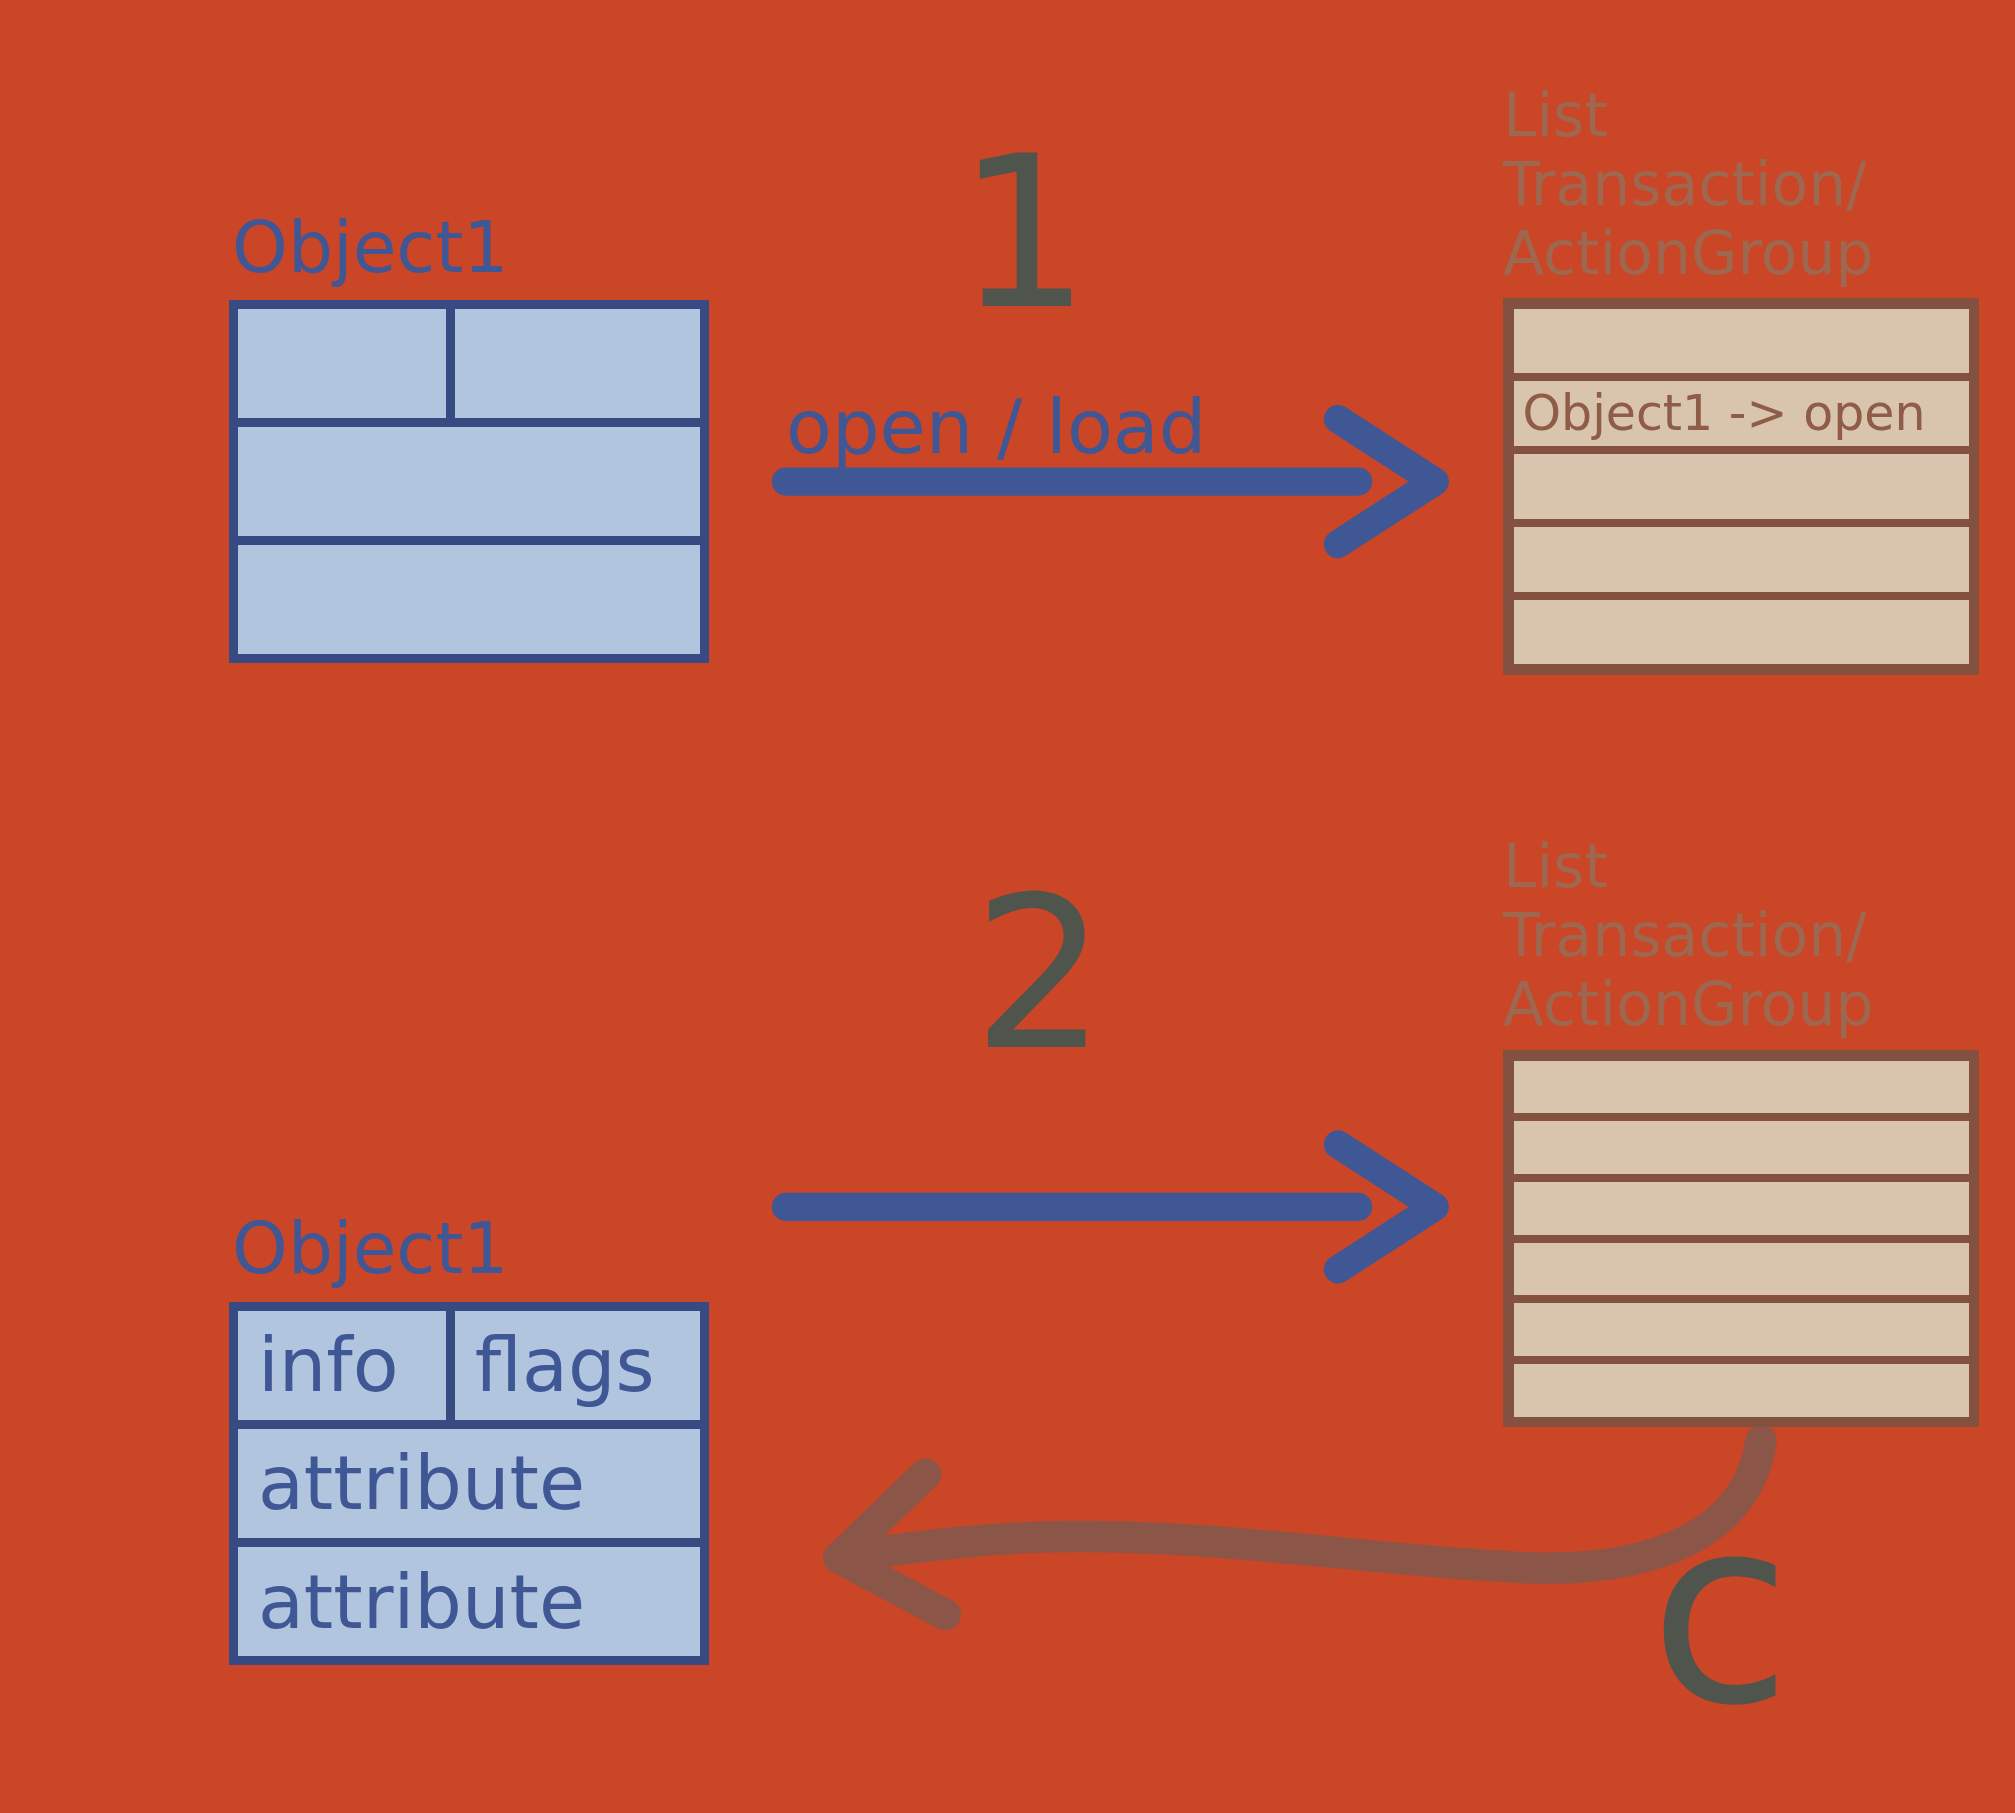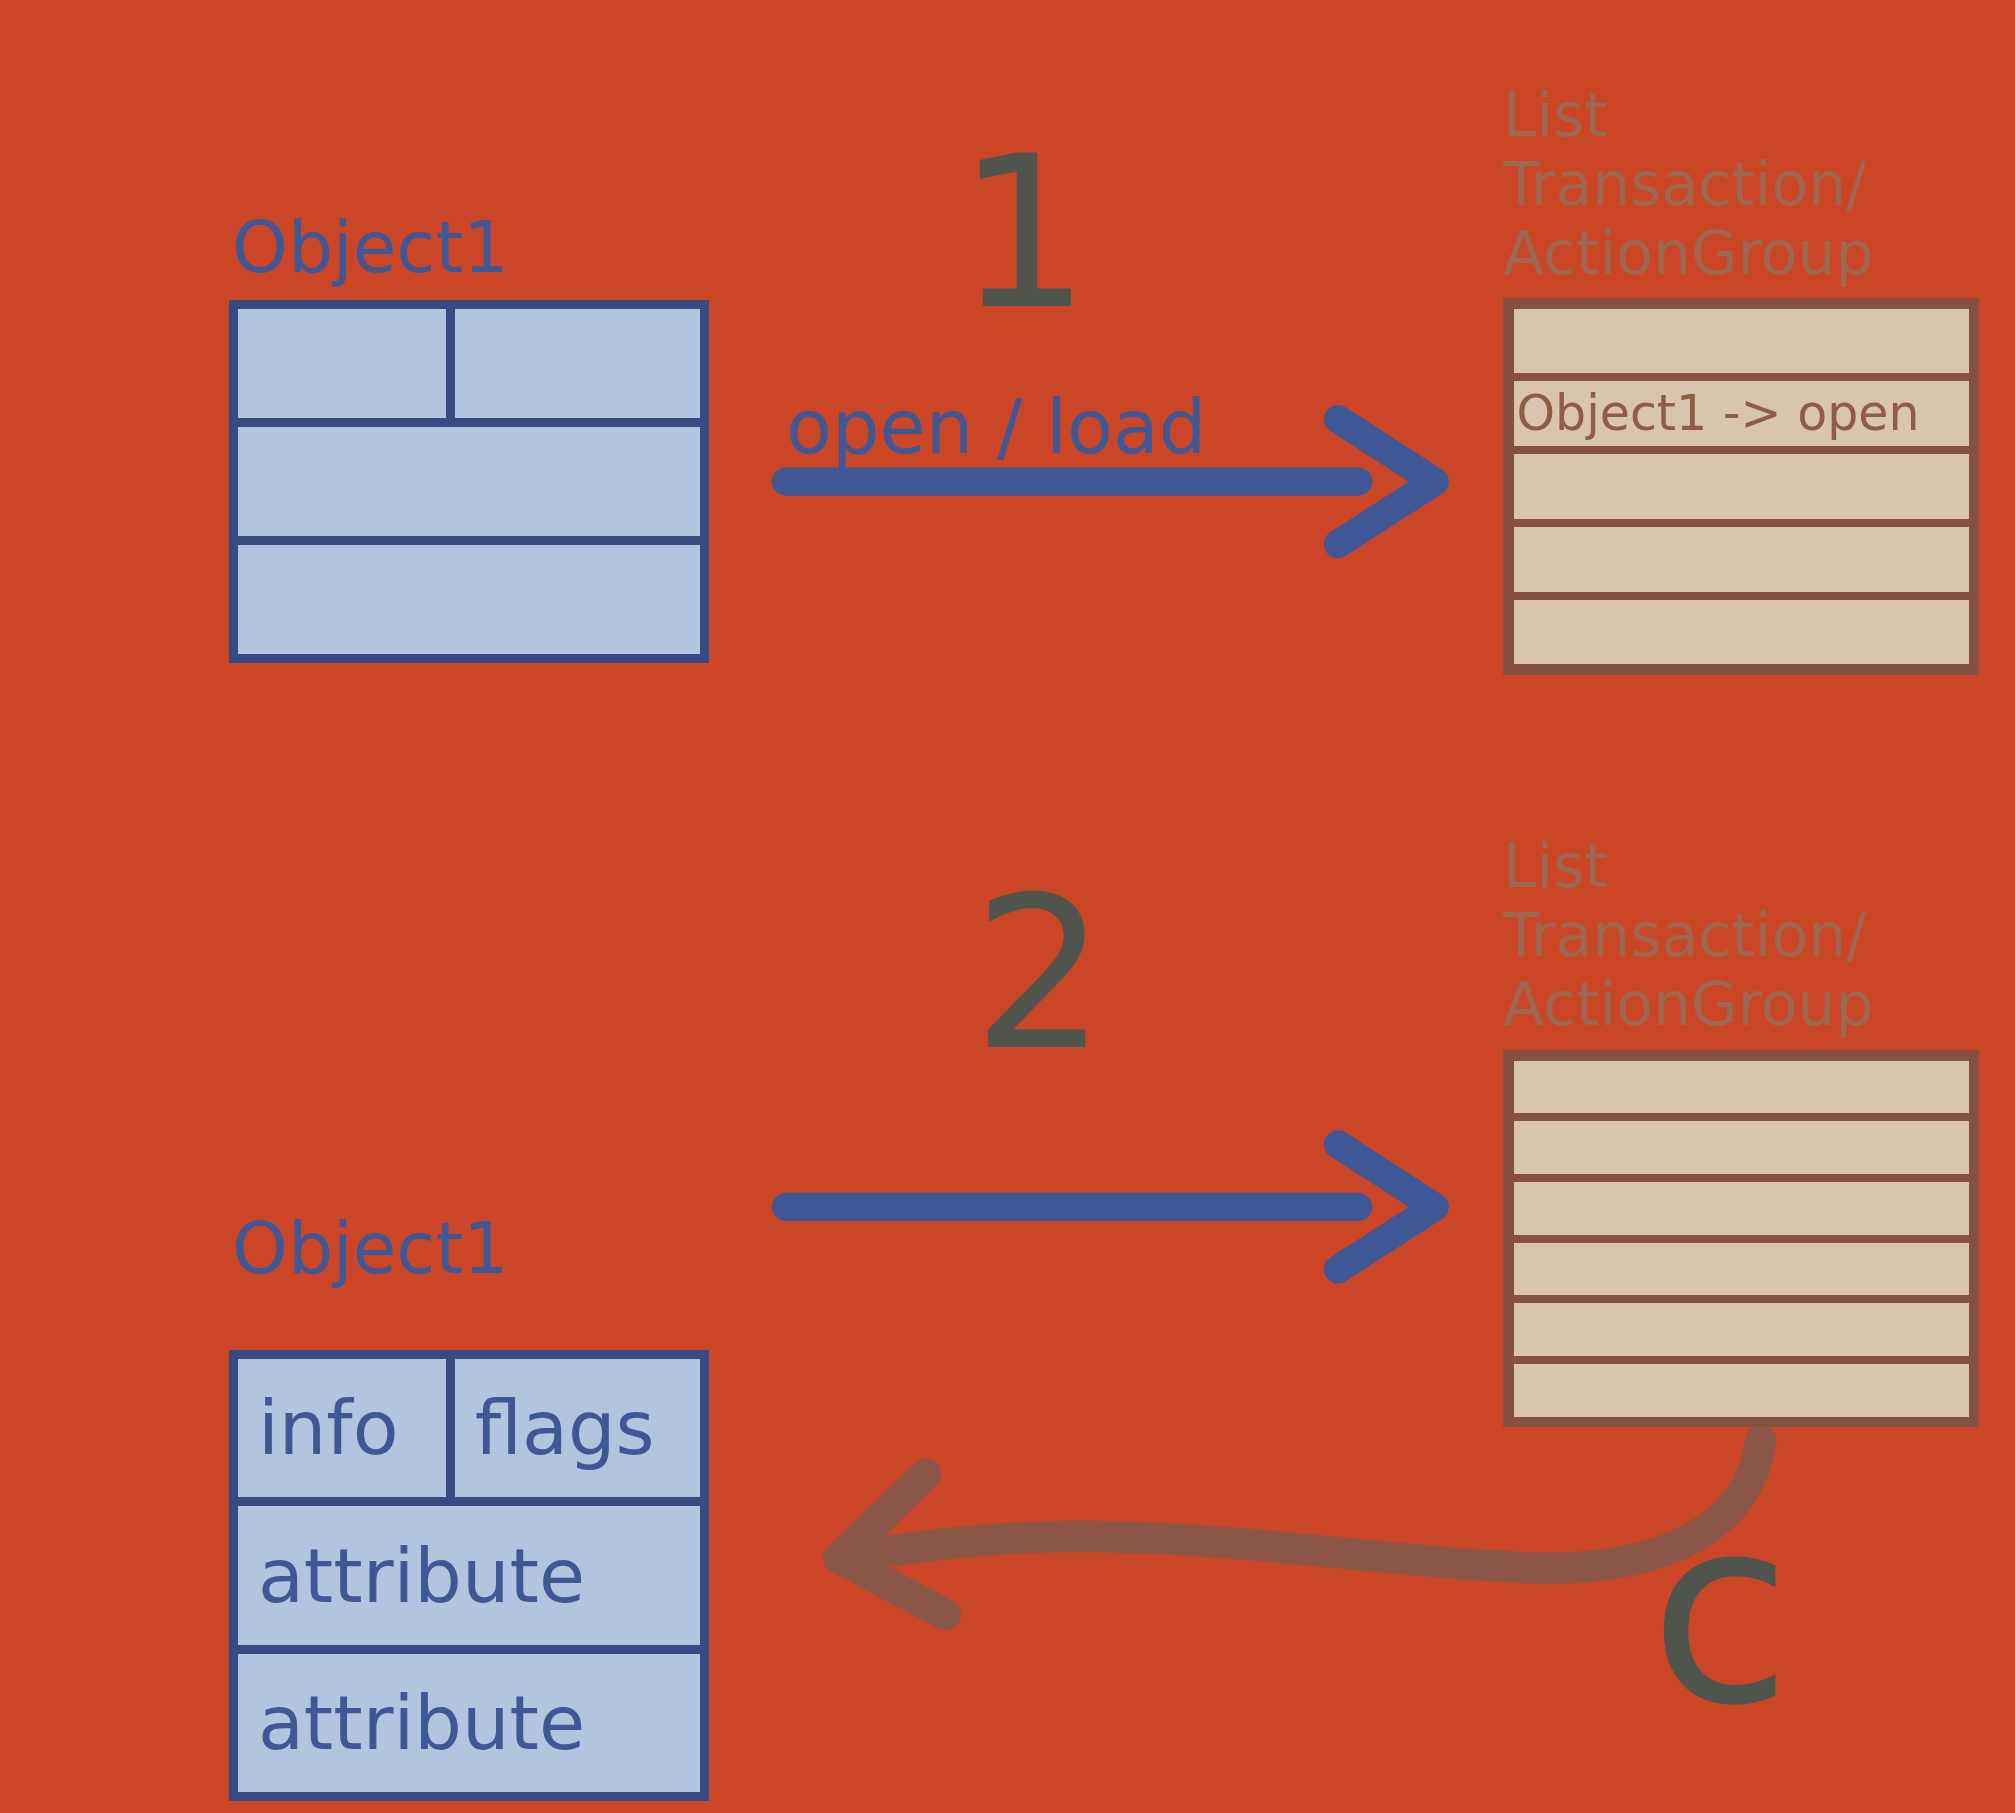--- a/index.html
+++ b/index.html
@@ -33,21 +33,21 @@
   
   .tan-table{
     background:var(--c-tan_border,#84503f);
     padding:10.5px;display:flex;flex-direction:column;gap:8px;
     box-sizing:border-box;
   }
   .tan-table .lrow{
     background:var(--c-tan_fill,#d9c5ad);flex:1;
     display:flex;align-items:center;
     color:var(--c-tan_text,#8f5c48);font-size:49px;
-    padding-left:3px;box-sizing:border-box;white-space:pre;
+    padding-left:9px;box-sizing:border-box;white-space:pre;
   }
   .list-title{font-size:60px;line-height:69px;}
   .action-label{font-size:75px;}
   .big-num{font-size:210px;line-height:1;}
   .big-letter{font-size:258px;line-height:1;}
   .obj-label{font-size:71px;}
   svg{position:absolute;left:0;top:0;}
 </style>
 </head>
 <body>
@@ -123,21 +123,21 @@
     <div class="lrow"></div>
     <div class="lrow"></div>
     <div class="lrow"></div>
     <div class="lrow"></div>
     <div class="lrow"></div>
     <div class="lrow"></div>
   </div>
 
   <div class="abs lbl-blue obj-label" style="left:232px;top:1207px;">Object1</div>
 
-  <div class="abs blue-table" style="left:229px;top:1302px;width:480px;height:451px;margin-top:48px;">
+  <div class="abs blue-table" style="left:229px;top:1302px;width:480px;height:363px;">
     <div class="trow">
       <div class="cell first">info</div>
       <div class="cell">flags</div>
     </div>
     <div class="trow">
       <div class="cell">attribute</div>
     </div>
     <div class="trow">
       <div class="cell">attribute</div>
     </div>

